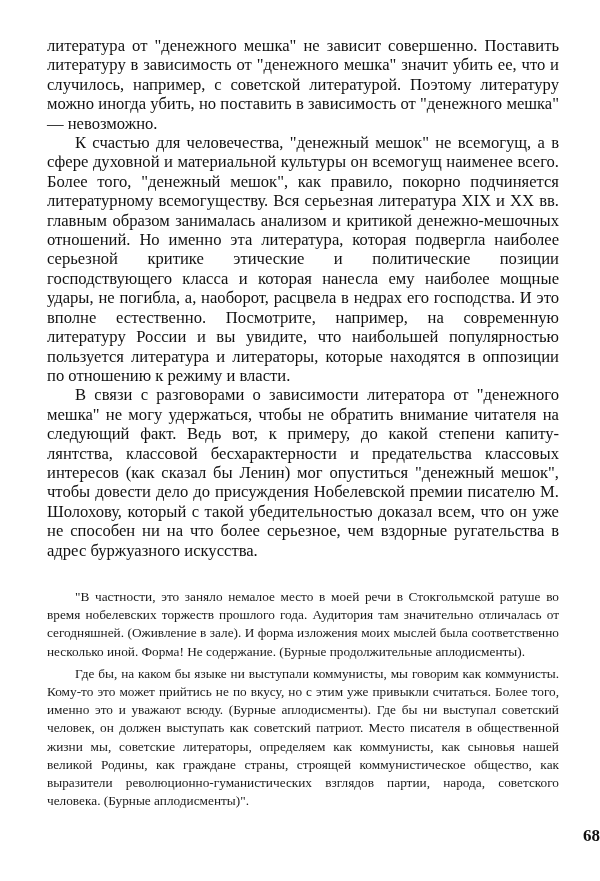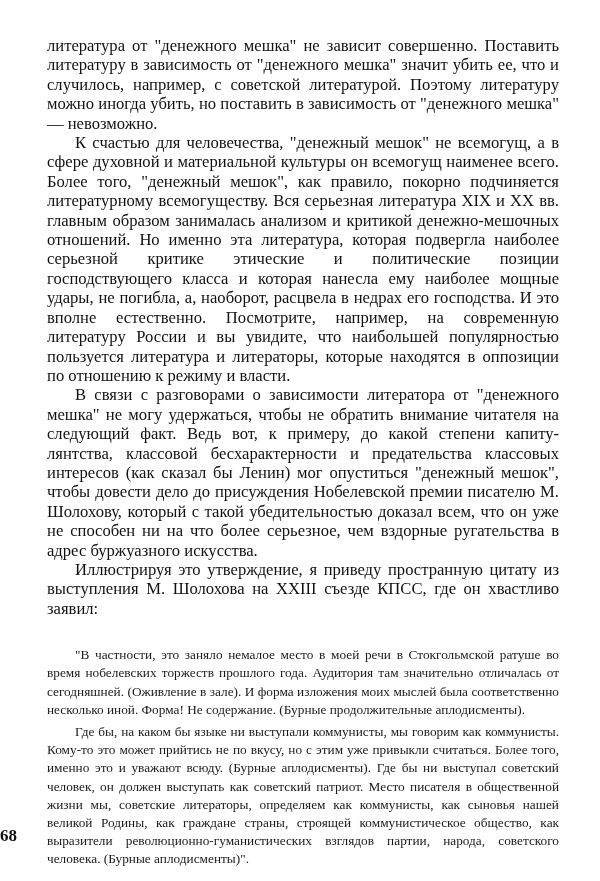--- a/index.html
+++ b/index.html
@@ -19,34 +19,33 @@
     font-family: "Liberation Serif", serif;
     font-size: 13.3px;
     line-height: 18.2px;
     margin: 0 0 4px 0;
     text-align: justify;
     text-indent: 28px;
     color: #1a1a1a;
   }
   .pagenum {
     position: absolute; left: 0; width: 600px; top: 826px;
-    text-align: left;
+    text-align: right;
     font-family: "Liberation Serif", serif;
     font-size: 17px; font-weight: bold; color: #111;
   }
 </style>
 </head>
 <body>
 
 <div class="page">
   <div class="main">
     <p>литература от "денежного мешка" не зависит совершенно. Поставить литературу в зависимость от "денежного мешка" значит убить ее, что и случилось, например, с советской литературой. Поэтому литерату­ру можно иногда убить, но поставить в зависимость от "денежного мешка" — невозможно.</p>
     <p class="indent">К счастью для человечества, "денежный мешок" не всемогущ, а в сфере духовной и материальной культуры он всемогущ наименее всего. Более того, "денежный мешок", как правило, покорно подчи­няется литературному всемогуществу. Вся серьезная литература XIX и XX вв. главным образом занималась анализом и критикой денежно-мешочных отношений. Но именно эта литература, которая подвергла наиболее серьезной критике этические и политические позиции господствующего класса и которая нанесла ему наиболее мощные удары, не погибла, а, наоборот, расцвела в недрах его гос­подства. И это вполне естественно. Посмотрите, например, на совре­менную литературу России и вы увидите, что наибольшей популяр­ностью пользуется литература и литераторы, которые находятся в оппозиции по отношению к режиму и власти.</p>
     <p class="indent">В связи с разговорами о зависимости литератора от "денежного мешка" не могу удержаться, чтобы не обратить внимание читателя на следующий факт. Ведь вот, к примеру, до какой степени капиту­лянтства, классовой бесхарактерности и предательства классовых интересов (как сказал бы Ленин) мог опуститься "денежный мешок", чтобы довести дело до присуждения Нобелевской премии писателю М. Шолохову, который с такой убедительностью доказал всем, что он уже не способен ни на что более серьезное, чем вздорные руга­тельства в адрес буржуазного искусства.</p>
-    <p class="indent">Иллюстрируя это утверждение, я приведу пространную цитату из выступления М. Шолохова на XXIII съезде КПСС, где он хваст­ливо заявил:</p>
   </div>
   <div class="quote">
     <p>"В частности, это заняло немалое место в моей речи в Стокгольмской ратуше во время нобелевских торжеств прошлого года. Аудитория там значительно отличалась от сегодняшней. (Оживление в зале). И форма изложения моих мыслей была соответственно несколько иной. Форма! Не содержание. (Бурные продолжительные аплодисменты).</p>
     <p>Где бы, на каком бы языке ни выступали коммунисты, мы говорим как комму­нисты. Кому-то это может прийтись не по вкусу, но с этим уже привыкли считаться. Более того, именно это и уважают всюду. (Бурные аплодисменты). Где бы ни выступал советский человек, он должен выступать как советский патриот. Место писателя в общественной жизни мы, советские литераторы, определяем как комму­нисты, как сыновья нашей великой Родины, как граждане страны, строящей комму­нистическое общество, как выразители революционно-гуманистических взглядов партии, народа, советского человека. (Бурные аплодисменты)".</p>
   </div>
 </div>
 
 <div class="pagenum">68</div>
 
 </body></html>

